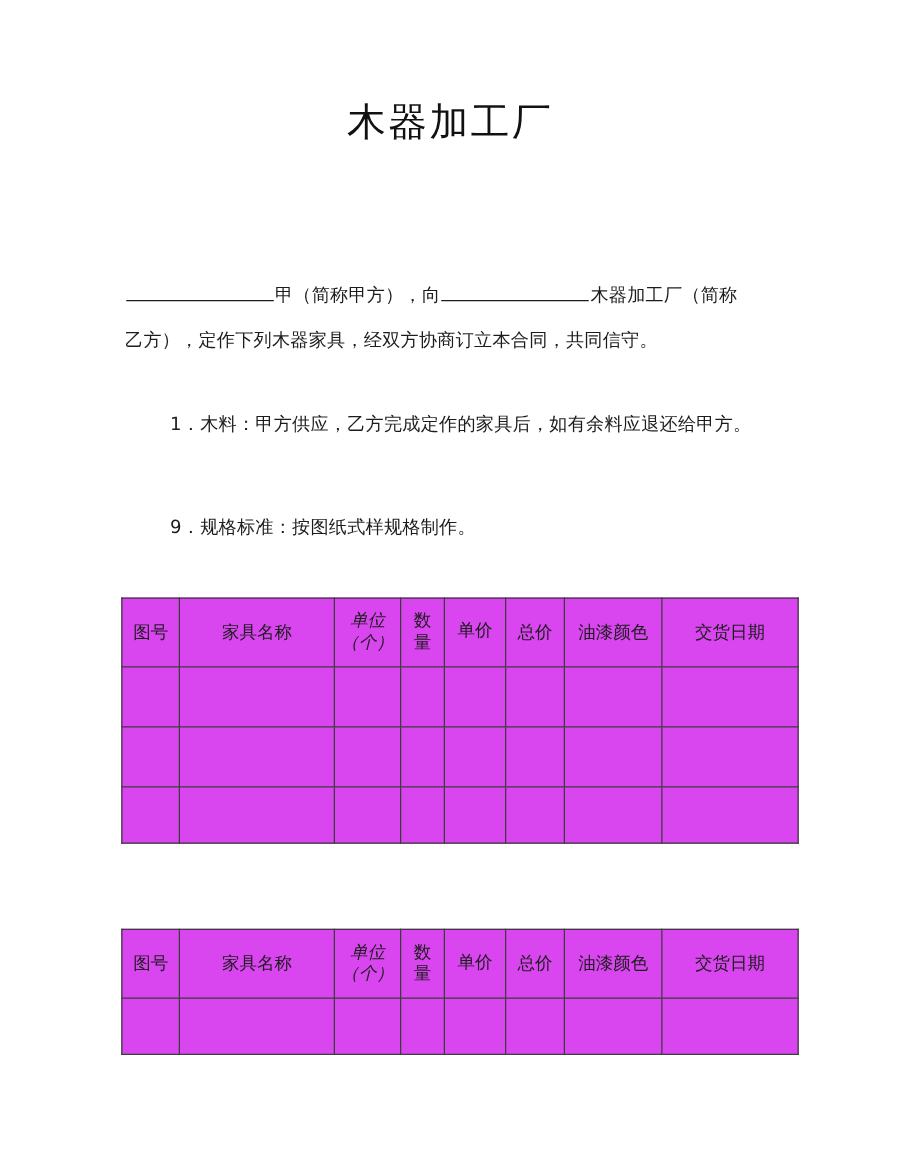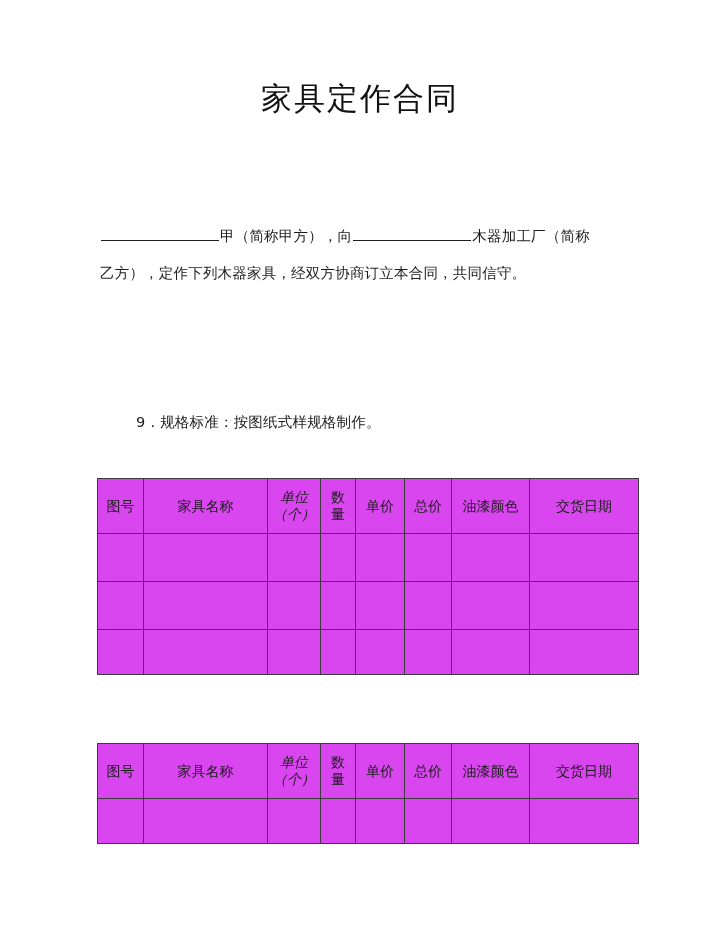--- a/index.html
+++ b/index.html
@@ -100,21 +100,21 @@
   #table-two { top: 743px; }
 
   .hrow td { height: 54px; }
   .brow td { height: 47px; }
   .brow-last td { height: 44px; }
 
   .c-tuhao      { width: 45px; }
   .c-name       { width: 123px; margin-top: 40px; }
   .c-unit       { width: 52px; font-style: italic; }
   .c-qty        { width: 34px; }
-  .c-price      { width: 48px; }
+  .c-price      { width: 48px; font-family: Liberation Serif, serif; }
   .c-total      { width: 46px; margin-top: 40px; }
   .c-color      { width: 77px; margin-top: 20px; }
   .c-date       { width: 108px; }
 
   .hdr-twoline {
     display: block;
     line-height: 17px;
     font-size: 14px;
   }
   .hdr-vertical {
@@ -122,28 +122,29 @@
     line-height: 17px;
     font-size: 14px;
     letter-spacing: 0;
   }
 </style>
 </head>
 <body>
 
 <div class="page">
 
-  <div class="doc-title">家具定作合同</div>
+  <div class="doc-title">木器加工厂</div>
 
   <div class="para para-line1">
     <span class="blank blank-a"></span><span>甲（简称甲方），向</span><span class="blank blank-b"></span><span>木器加工厂（简称</span>
   </div>
 
   <div class="para para-line2">乙方），定作下列木器家具，经双方协商订立本合同，共同信守。</div>
 
+  <div class="para para-item1">1．木料：甲方供应，乙方完成定作的家具后，如有余料应退还给甲方。</div>
 
   <div class="para para-item2">9．规格标准：按图纸式样规格制作。</div>
 
   <table class="grid-table" id="table-one">
     <thead>
       <tr class="hrow">
         <td class="c-tuhao">图号</td>
         <td class="c-name">家具名称</td>
         <td class="c-unit">
           <span class="hdr-twoline">单位</span>

